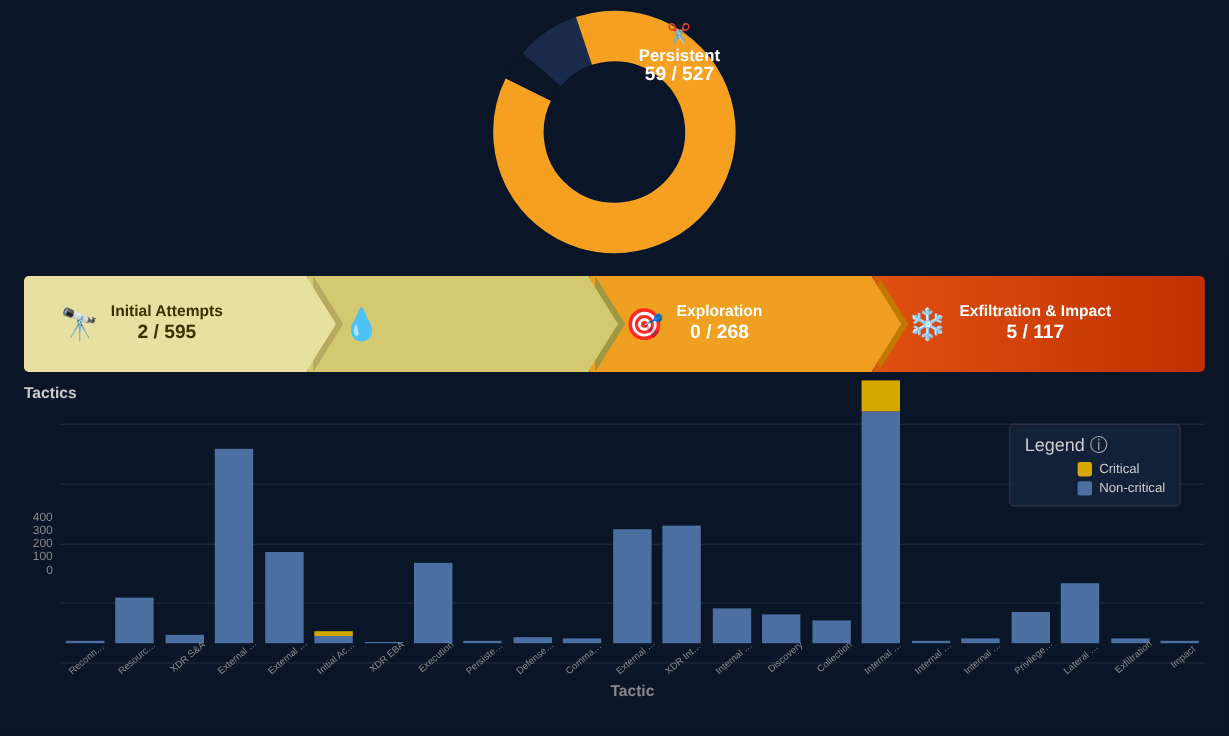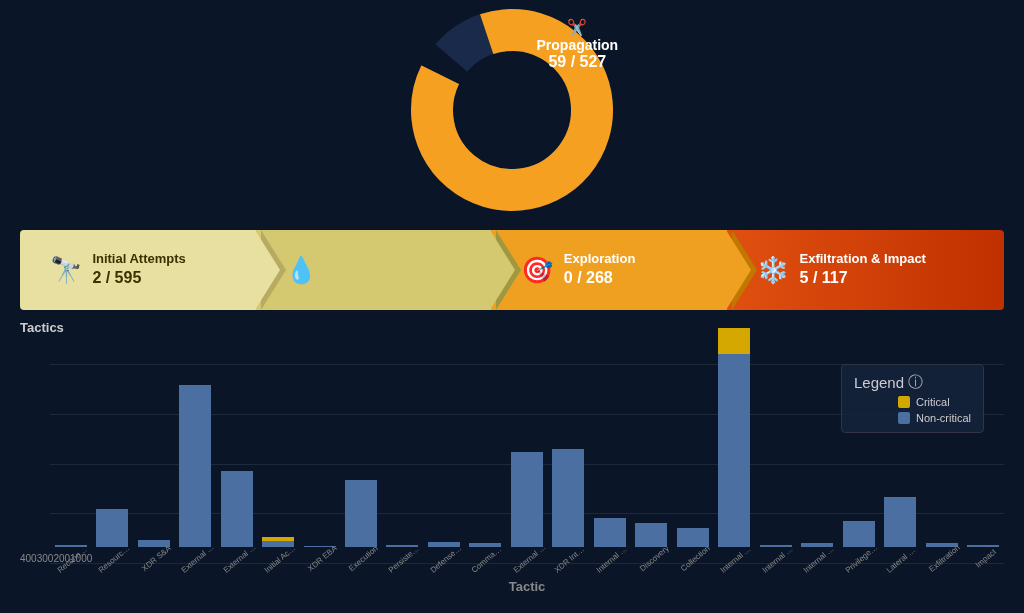--- a/index.html
+++ b/index.html
@@ -135,53 +135,54 @@
       flex-direction: column;
       line-height: 1.3;
     }
     .arrow-label {
       font-size: 13px;
       font-weight: bold;
     }
     .arrow-count {
       font-size: 16px;
       font-weight: bold;
+      text-align: center;
     }
 
     .arrow-initial .arrow-label,
     .arrow-initial .arrow-count,
     .arrow-persistent .arrow-label,
     .arrow-persistent .arrow-count {
       color: #3a3000;
     }
 
     
     .bottom-section {
       padding: 10px 20px 10px 20px;
       height: 300px;
     }
 
     .chart-title {
       font-size: 13px;
       font-weight: bold;
       color: #ccc;
-      margin-bottom: 19px;
+      margin-bottom: 8px;
     }
 
     .chart-area {
       display: flex;
       align-items: flex-start;
       height: 260px;
       position: relative;
     }
 
     .y-axis {
       display: flex;
-      flex-direction: row;
-      justify-content: space-between;
+      flex-direction: column;
+      justify-content: center;
       align-items: flex-end;
       padding-right: 6px;
       height: 200px;
       margin-top: 10px;
       color: #888;
       font-size: 10px;
       flex-shrink: 0;
       width: 30px;
     }
 
@@ -343,21 +344,21 @@
 
       <circle cx="110" cy="110" r="80" fill="none" stroke="#f5a020" stroke-width="42" stroke-dasharray="440 63" stroke-dashoffset="20" stroke-linecap="butt" transform="rotate(-95, 110, 110)"></circle>
 
       <circle cx="110" cy="110" r="80" fill="none" stroke="#0a1628" stroke-width="44" stroke-dasharray="20 483" stroke-dashoffset="-420" transform="rotate(-95, 110, 110)"></circle>
 
       <circle cx="110" cy="110" r="58" fill="#0a1628"></circle>
     </svg>
     
     <div class="propagation-label">
       <div class="prop-icon">✂️</div>
-      <div class="prop-title">Propagation</div>
+      <div class="prop-title">Persistent</div>
       <div class="prop-count">59 / 527</div>
     </div>
   </div>
 
   <div class="pipeline">
 
     <div class="arrow-item arrow-initial">
       <span class="arrow-icon">🔭</span>
       <div class="arrow-text">
         <span class="arrow-label">Initial Attempts</span>

